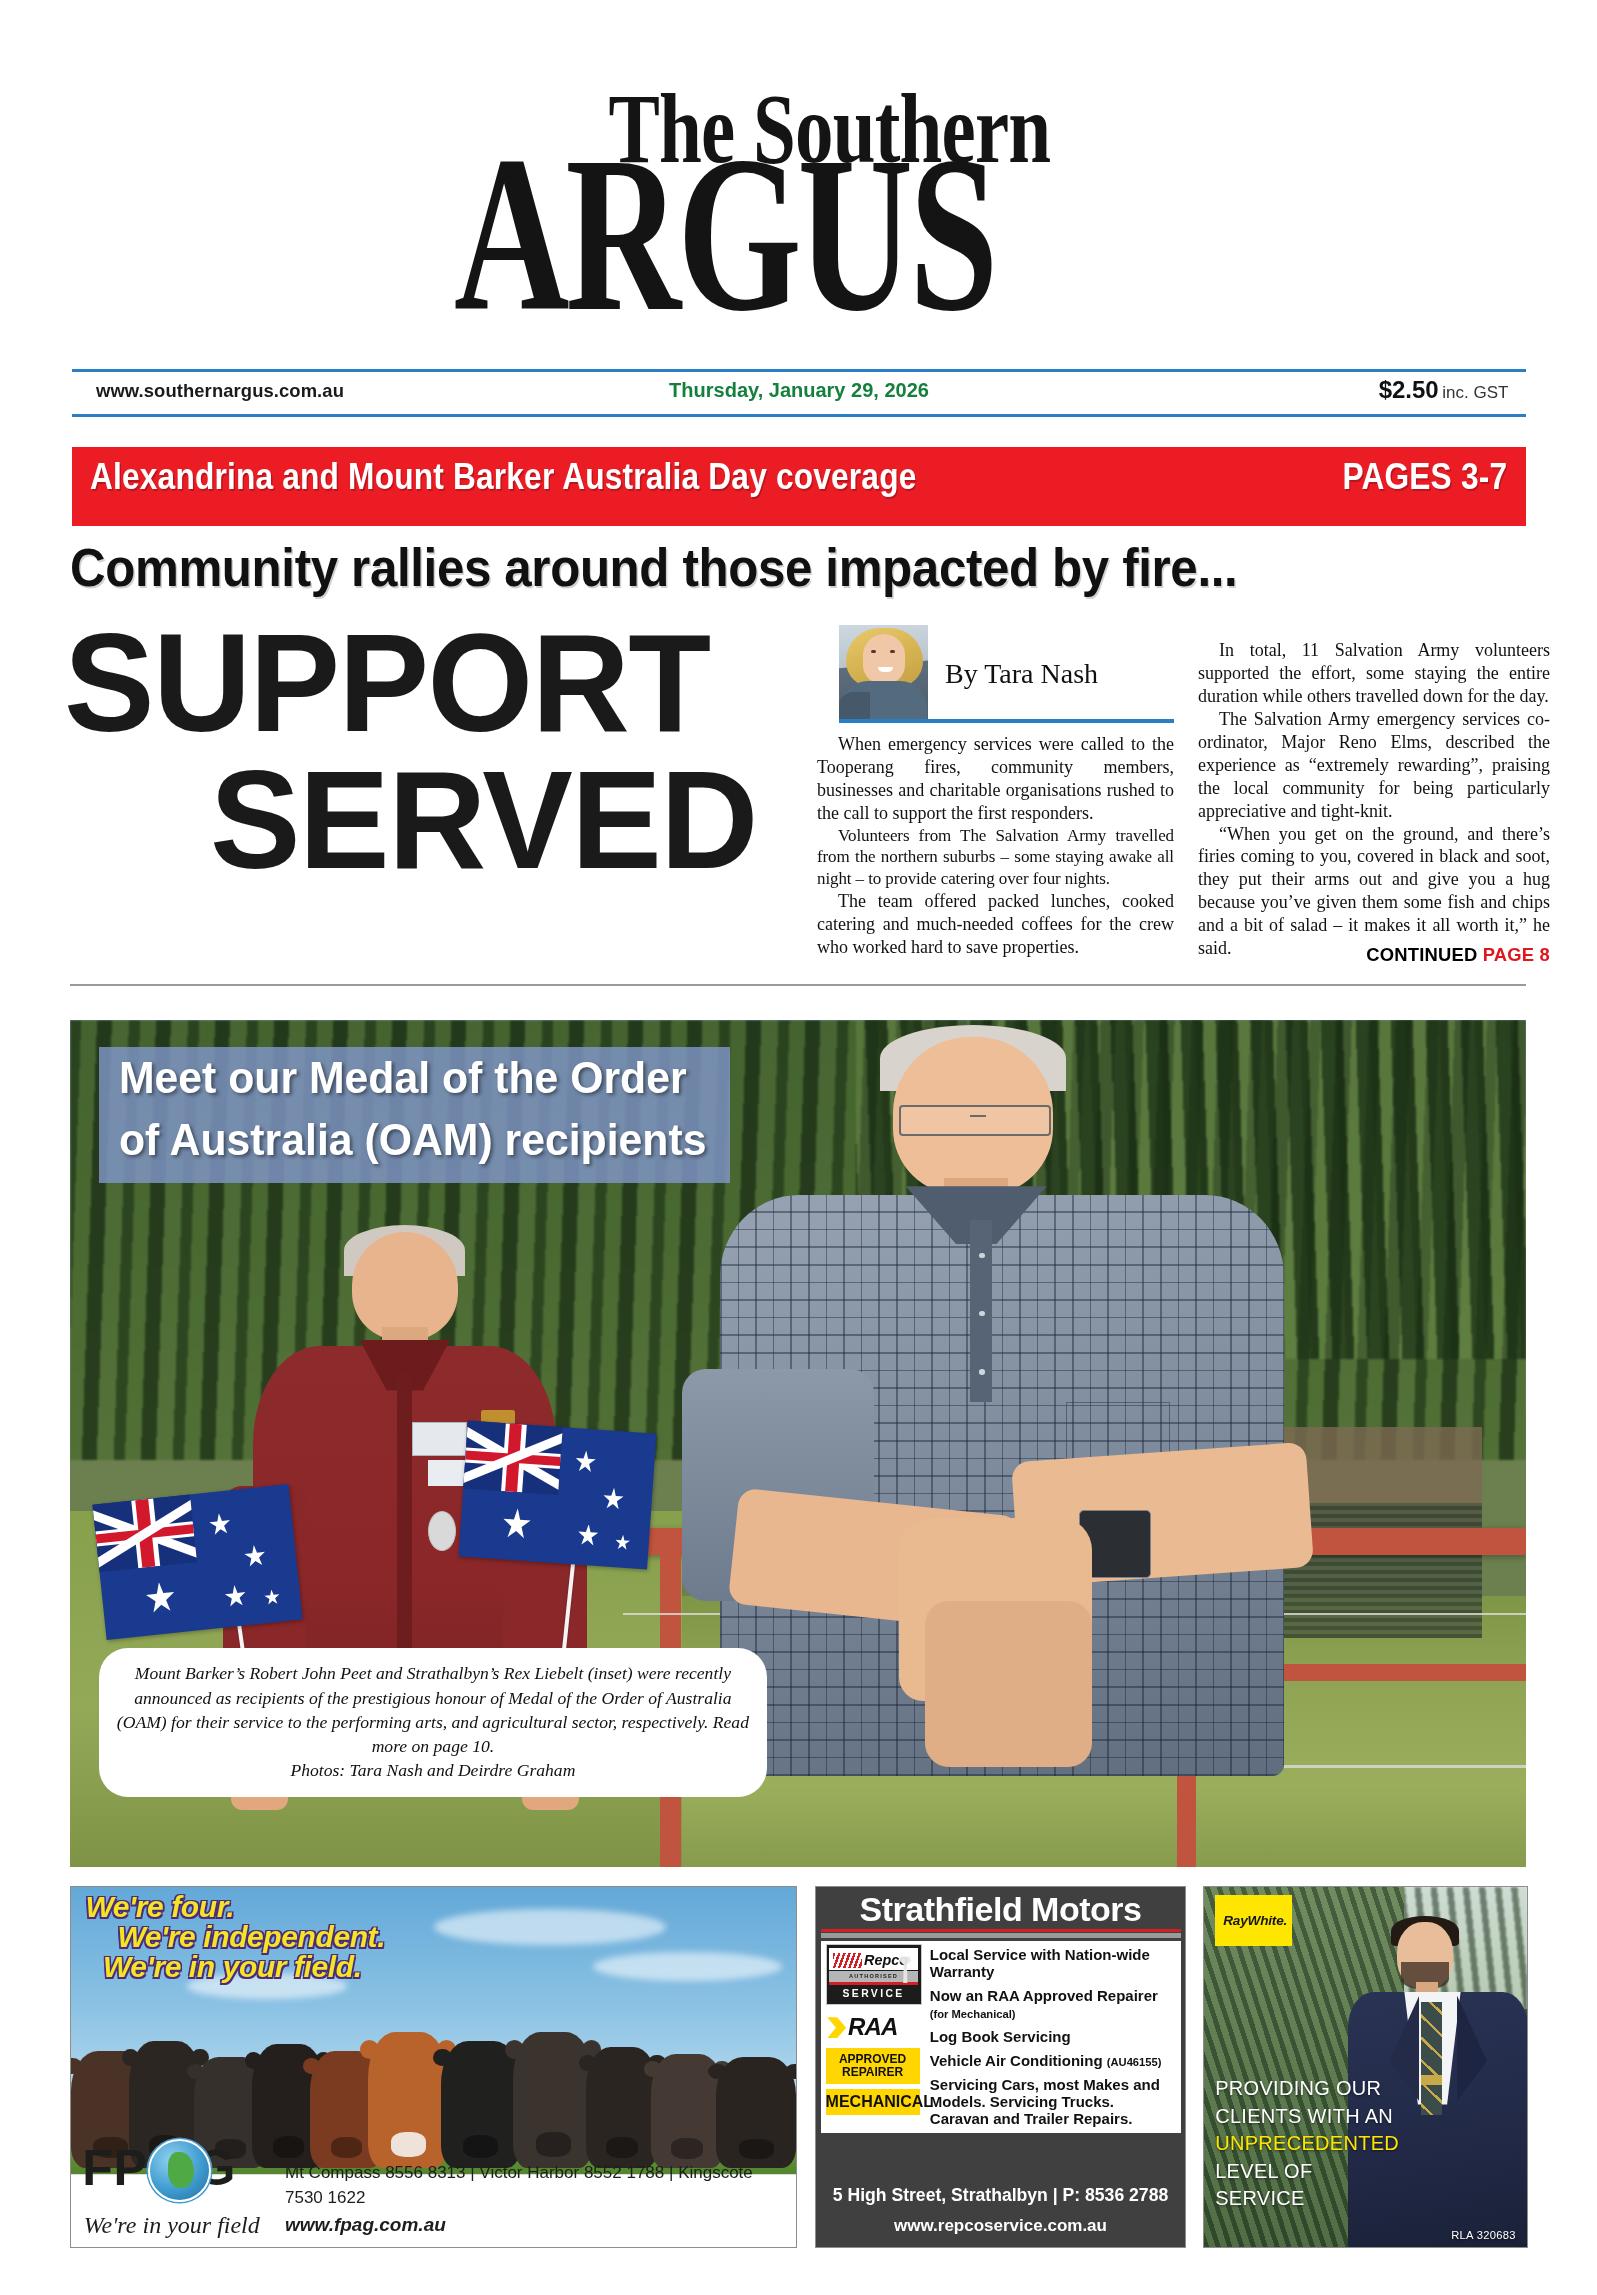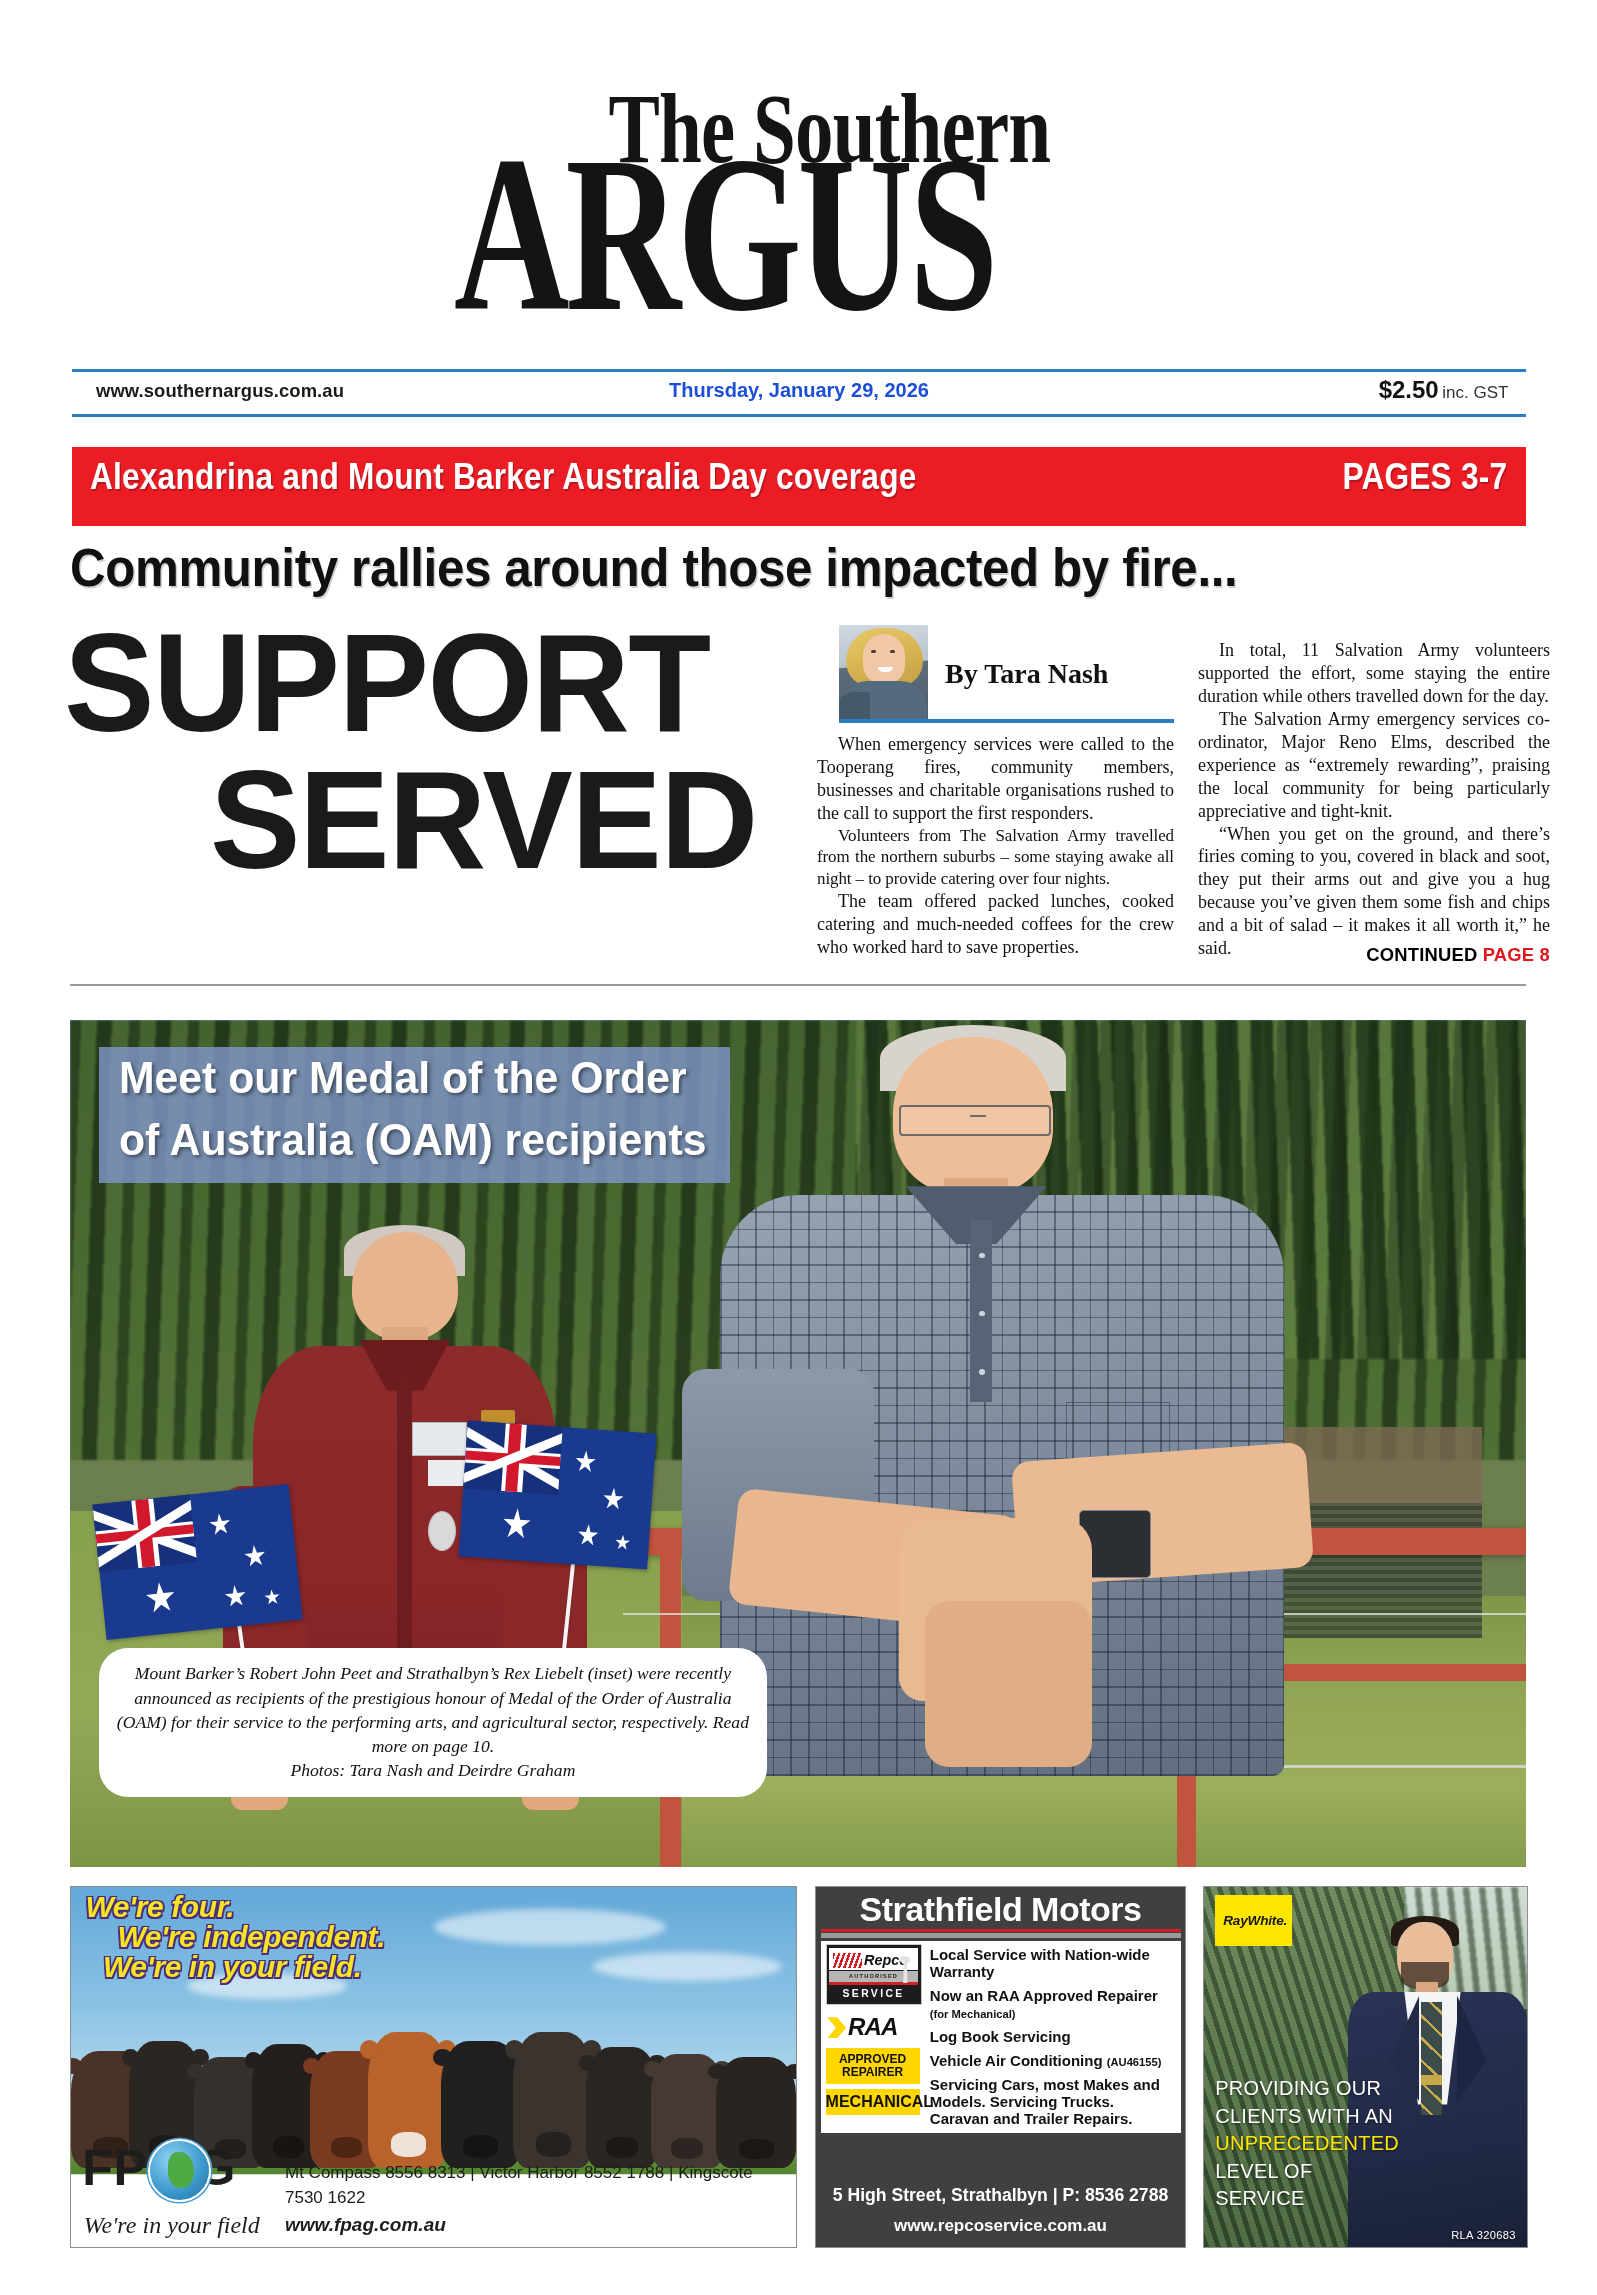--- a/index.html
+++ b/index.html
@@ -27,21 +27,21 @@
     font-family:"Liberation Serif", serif;
     font-weight:700;font-size:157px;letter-spacing:-4px;
     color:#141414;line-height:1;
     transform:scaleY(1.42) scaleX(1.02);transform-origin:left top;
   }
 
   
   .rule-blue{position:absolute;left:72px;width:1454px;height:3.2px;background:#2a7fc4;}
   .datebar{position:absolute;left:72px;top:372px;width:1454px;height:42px;}
   .dateline-left{position:absolute;left:24px;top:8px;font-size:18.4px;font-weight:700;color:#1a1a1a;letter-spacing:0.1px;}
-  .dateline-center{position:absolute;left:0;right:0;top:7.2px;text-align:center;font-size:20px;font-weight:700;color:#1d4ed8;}
+  .dateline-center{position:absolute;left:0;right:0;top:7.2px;text-align:center;font-size:20px;font-weight:700;color:#15803d;}
   .dateline-right{position:absolute;right:17.6px;top:4px;color:#111;white-space:nowrap;}
   .price{font-size:24px;font-weight:700;}
   .price-gst{font-size:17px;font-weight:400;color:#333;}
 
   
   .promo{position:absolute;left:72px;top:447px;width:1454px;height:79px;background:#ec1c24;}
   .promo-left{
     position:absolute;left:17.6px;top:8.8px;
     color:#fff;font-size:36px;font-weight:700;
     font-family:"Liberation Sans Narrow","Liberation Sans",sans-serif;
@@ -94,21 +94,21 @@
   .bp-face{position:absolute;left:24px;top:9.6px;width:42px;height:50px;border-radius:21px 21px 19px 19px;
     background:#f0c8a8;}
   .bp-eye{position:absolute;width:4.8px;height:3.2px;border-radius:2.4px;background:#53392a;top:25.6px;}
   .bp-eye.l{left:32px;} .bp-eye.r{left:51px;}
   .bp-mouth{position:absolute;left:39px;top:42px;width:14.4px;height:5.6px;border-radius:0 0 7.2px 7.2px;background:#fff;}
   .bp-body{position:absolute;left:1.6px;top:56px;width:86px;height:38px;border-radius:27px 27px 0 0;background:#546a7e;}
   .bp-shoulderL{position:absolute;left:-1.6px;top:67px;width:32px;height:27px;border-radius:16px 0 0 0;background:#46596b;}
   .byline-rule{position:absolute;left:22.4px;top:88px;width:335px;height:4px;background:#2a7fc4;}
   .byline-name{
     position:absolute;left:128px;top:27px;
-    font-family:"Liberation Serif", serif;font-weight:700;font-size:28px;color:#111;
+    font-family:"Liberation Serif", serif;font-weight:400;font-size:28px;color:#111;
   }
   .continued{
     position:absolute;left:1198px;top:944px;width:352px;text-align:right;
     font-family:"Liberation Sans Narrow","Liberation Sans",sans-serif;
     font-size:18.4px;font-weight:700;letter-spacing:0.2px;
   }
   .continued .pg{color:#e0161d;}
   .hr-thin{position:absolute;left:70px;top:984px;width:1456px;height:1.6px;background:#9a9a9a;}
 
   

